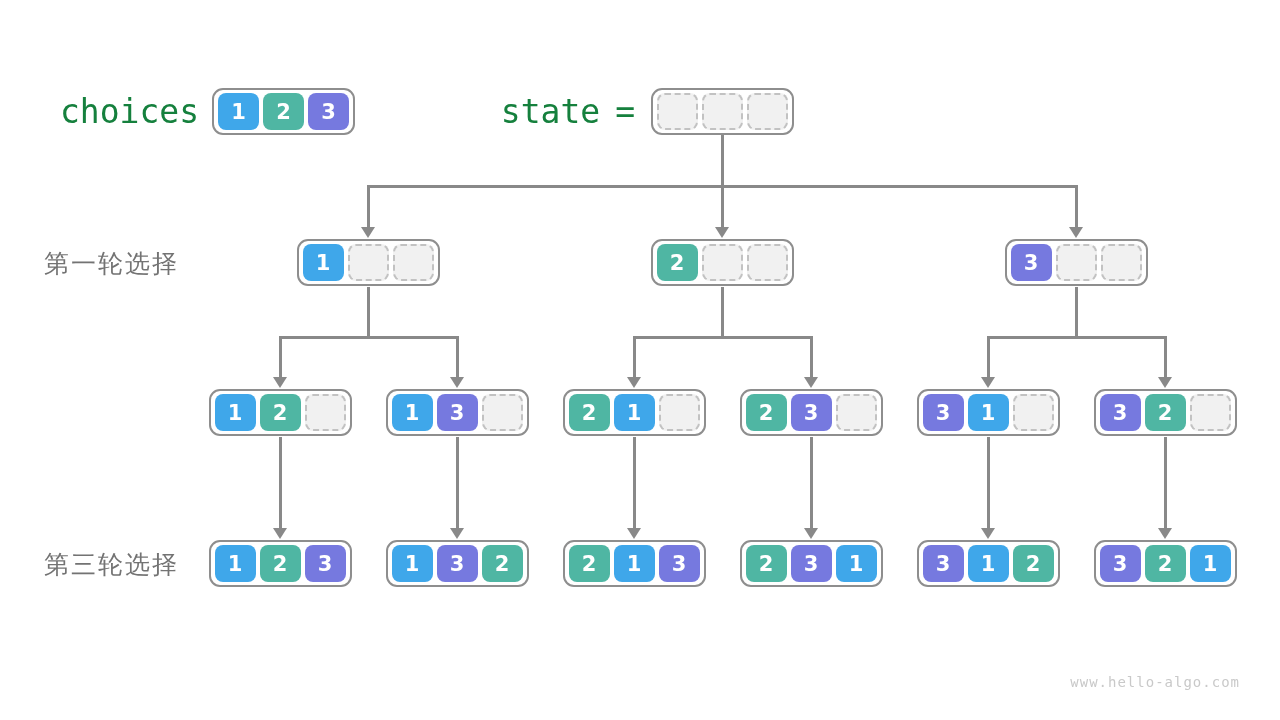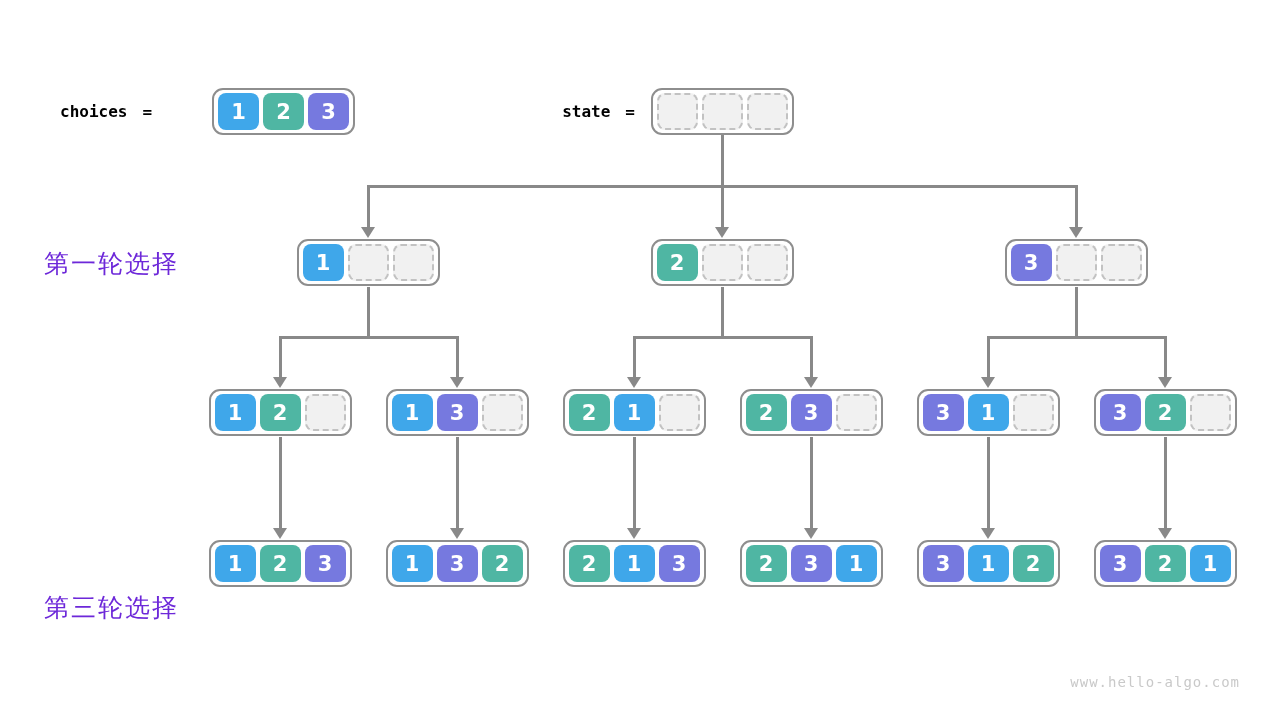--- a/index.html
+++ b/index.html
@@ -6,40 +6,40 @@
   #canvas {
     position: relative;
     width: 1280px;
     height: 720px;
     background: #ffffff;
     overflow: hidden;
     font-family: "Liberation Sans", sans-serif;
   }
   .code {
     font-family: "DejaVu Sans Mono", monospace;
-    font-weight: bold;
-    font-size: 16px;
-    color: #000000;
+    font-weight: normal;
+    font-size: 33px;
+    color: #15803d;
   }
   .hdr-text {
     position: absolute;
     top: 88px;
     height: 47px;
     display: flex;
     align-items: center;
     gap: 15px;
   }
   .row-label {
     position: absolute;
     left: 44px;
     height: 32px;
     line-height: 32px;
     font-size: 25px;
     letter-spacing: 2px;
-    color: #6d28d9;
+    color: #737373;
   }
   .node {
     position: absolute;
     width: 143px;
     height: 47px;
     box-sizing: border-box;
     background: #ffffff;
     border: 2px solid #8e8e8e;
     border-radius: 11px;
     display: flex;
@@ -91,21 +91,21 @@
     <span class="code">choices</span>
     <span class="code">=</span>
   </div>
 
   <div class="hdr-text" style="left:335px; width:300px; justify-content:flex-end;">
     <span class="code">state</span>
     <span class="code">=</span>
   </div>
 
   <div class="row-label" style="top:247px;">第一轮选择</div>
-  <div class="row-label" style="top:548px;margin-top:43px;">第三轮选择</div>
+  <div class="row-label" style="top:548px;">第三轮选择</div>
 
   <div class="watermark">www.hello-algo.com</div>
 
 <div class="node" style="left: 212px; top: 88px; border-color: rgb(142, 142, 142);">
       <div class="cell filled" style="background: rgb(63, 167, 234);">1</div>
       <div class="cell filled" style="background: rgb(79, 182, 163);">2</div>
       <div class="cell filled" style="background: rgb(118, 121, 223);">3</div>
     </div>
     <div class="node" style="left: 650.5px; top: 88px; border-color: rgb(142, 142, 142);">
       <div class="cell empty" style="background: rgb(241, 241, 241); border-color: rgb(194, 194, 194);"></div>

